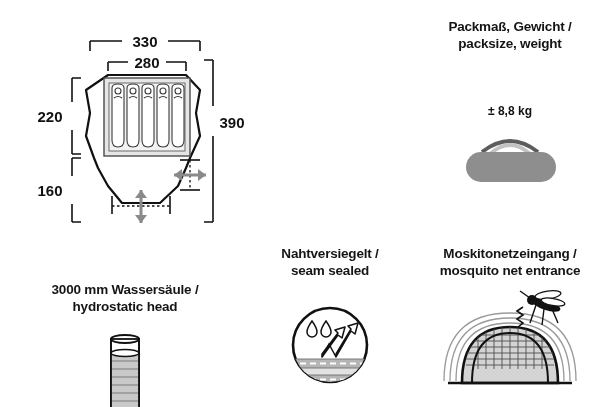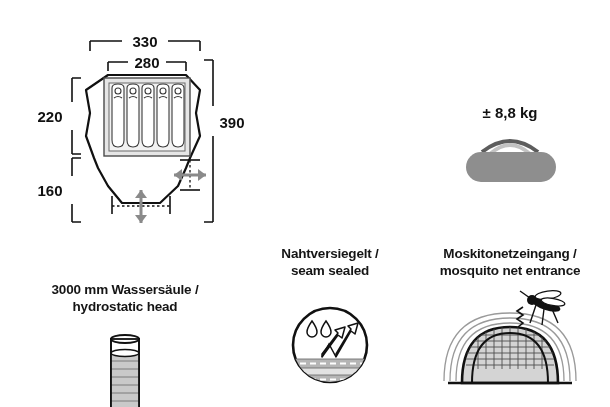--- a/index.html
+++ b/index.html
@@ -36,21 +36,21 @@
 
   .dimtext{
     font-weight:bold;
     font-size:15px;
     fill:#111;
     font-family:"Liberation Sans","DejaVu Sans",sans-serif;
   }
   .packline{
     text-align:center;
     font-weight:bold;
-    font-size:15px;
+    font-size:12px;
     color:#111;
   }
 </style>
 </head>
 <body>
 
 <div class="sheet">
 
   <div class="panel" id="p-layout">
     <svg class="art" viewBox="0 0 250 215" width="250" height="215">
@@ -125,20 +125,22 @@
         <path d="M112 188 L170 188" stroke="#111" stroke-width="1.3" stroke-dasharray="2.5,2.5"></path>
         <path d="M141 172 L141 205" stroke="#8a8a8a" stroke-width="3"></path>
         <path d="M141 172 l-6 8 l12 0 Z" fill="#8a8a8a"></path>
         <path d="M141 205 l-6 -8 l12 0 Z" fill="#8a8a8a"></path>
       </g>
     </svg>
   </div>
 
 
   <div class="panel" id="p-pack">
+    <div class="heading">Packmaß, Gewicht /
+packsize, weight</div>
     <div class="packline" style="position:absolute;top:86px;left:0;width:100%;">± 8,8 kg</div>
     <svg class="art" style="top:112px;" viewBox="0 0 200 62" width="200" height="62">
       <path d="M72 22 q28 -22 56 0" fill="none" stroke="#5d5d5d" stroke-width="4"></path>
       <path d="M80 24 q20 -18 40 0" fill="none" stroke="#c2c2c2" stroke-width="4"></path>
       <rect x="56" y="22" width="90" height="30" rx="15" fill="#8e8e8e"></rect>
     </svg>
   </div>
 
   <div class="panel" id="p-hydro">
     <div class="heading">3000 mm Wassersäule /

